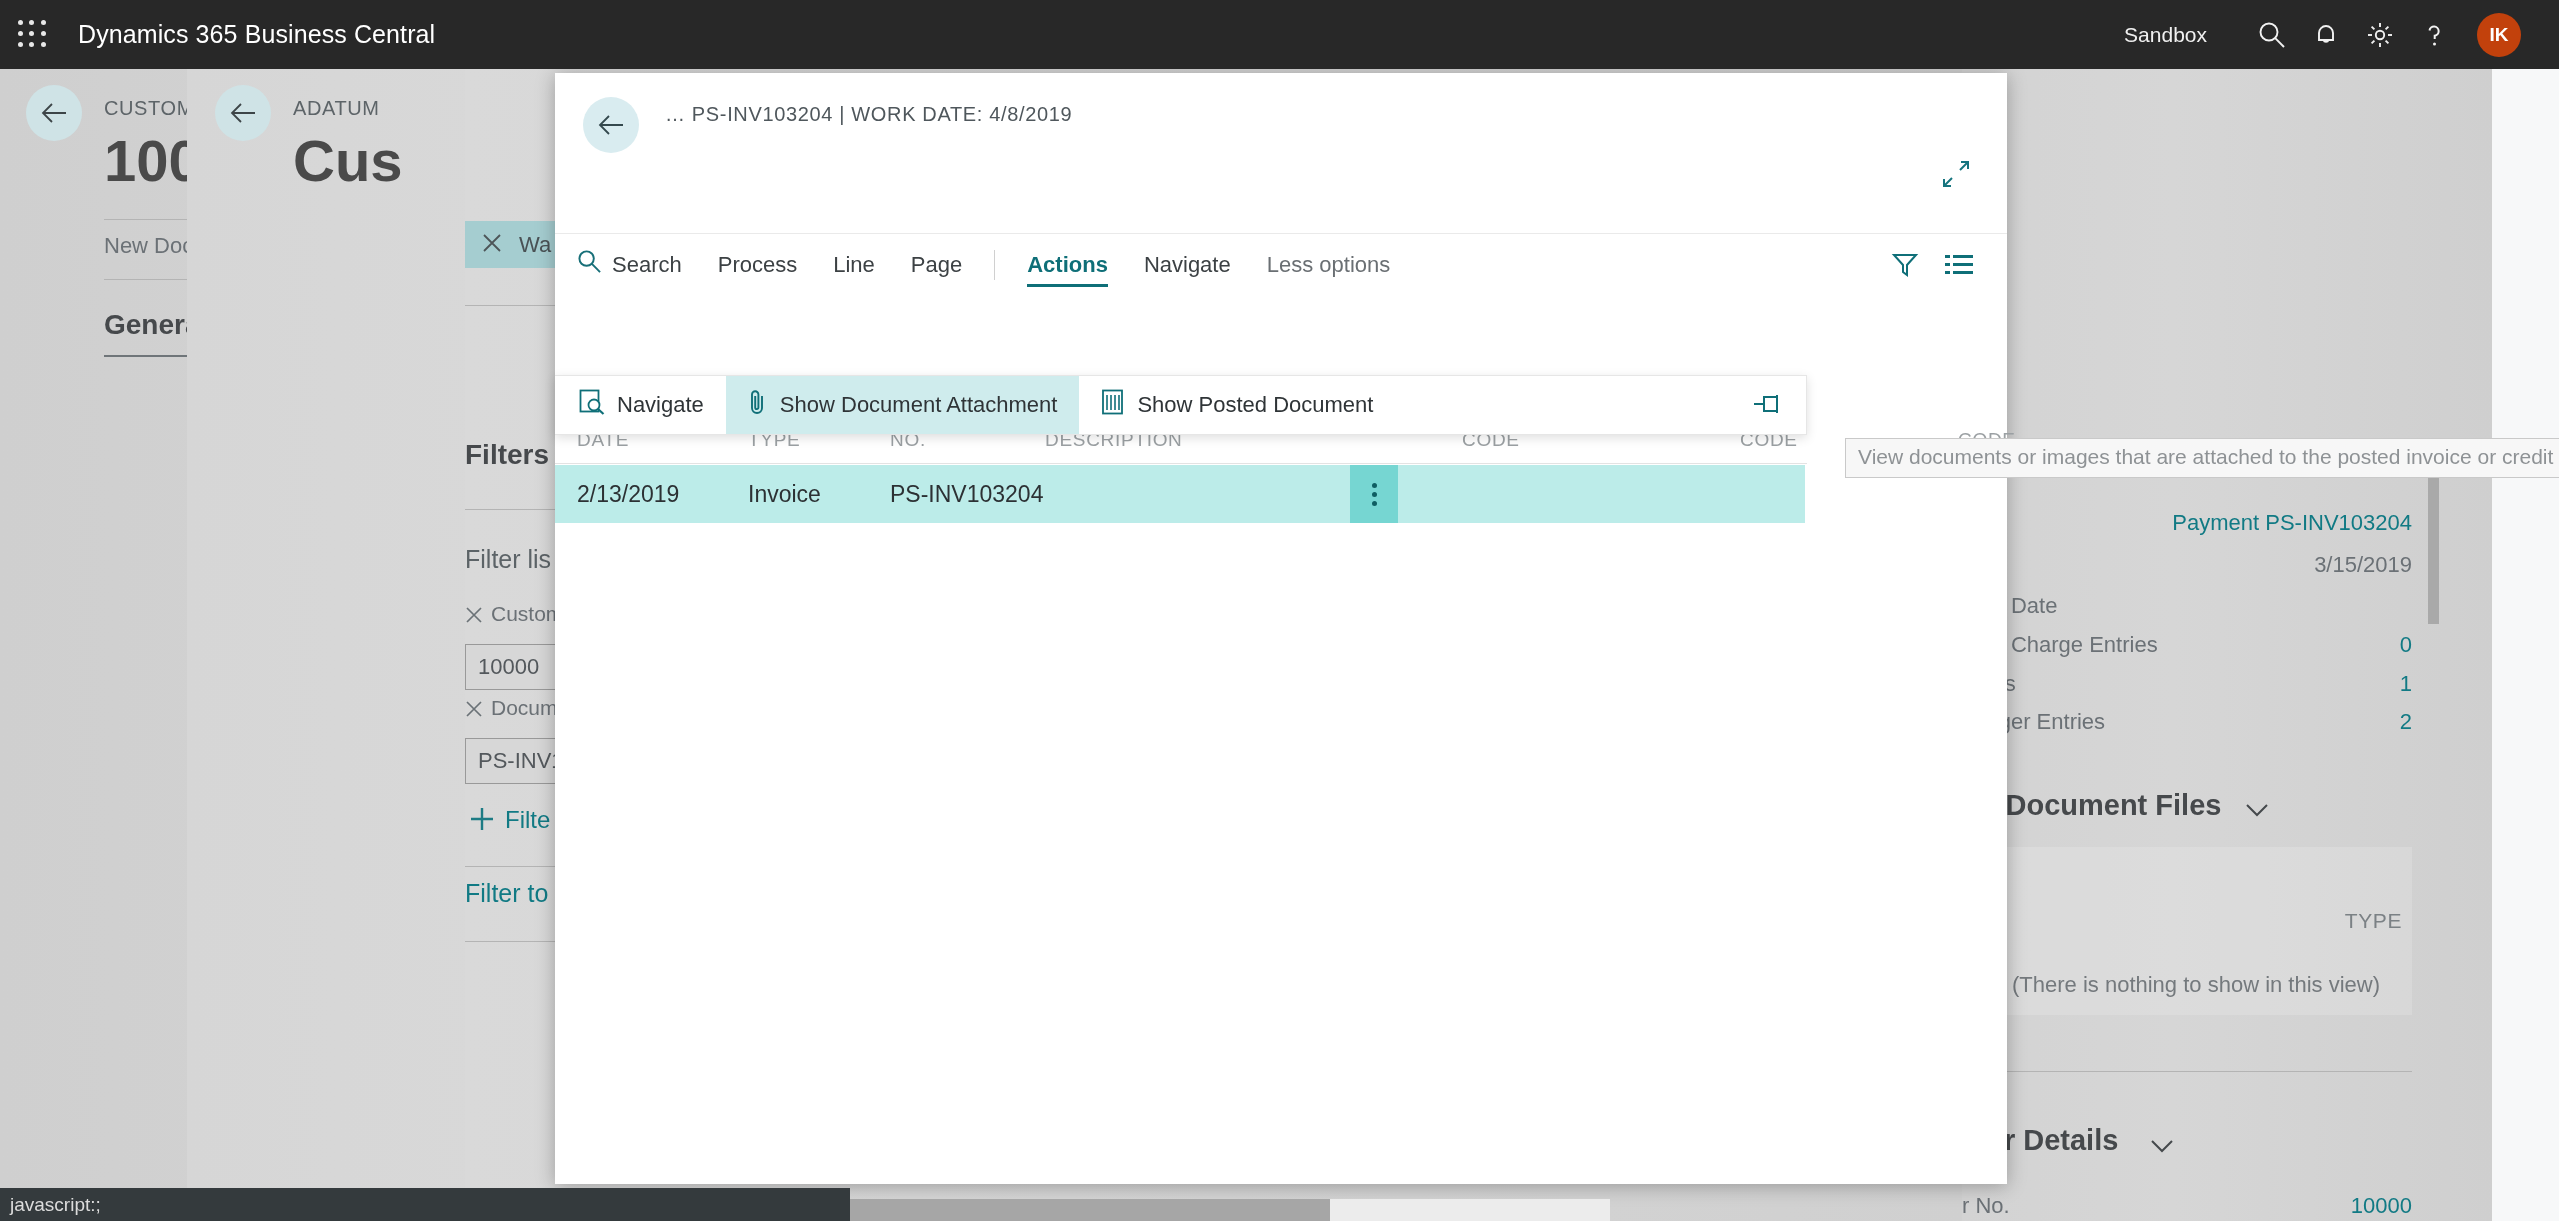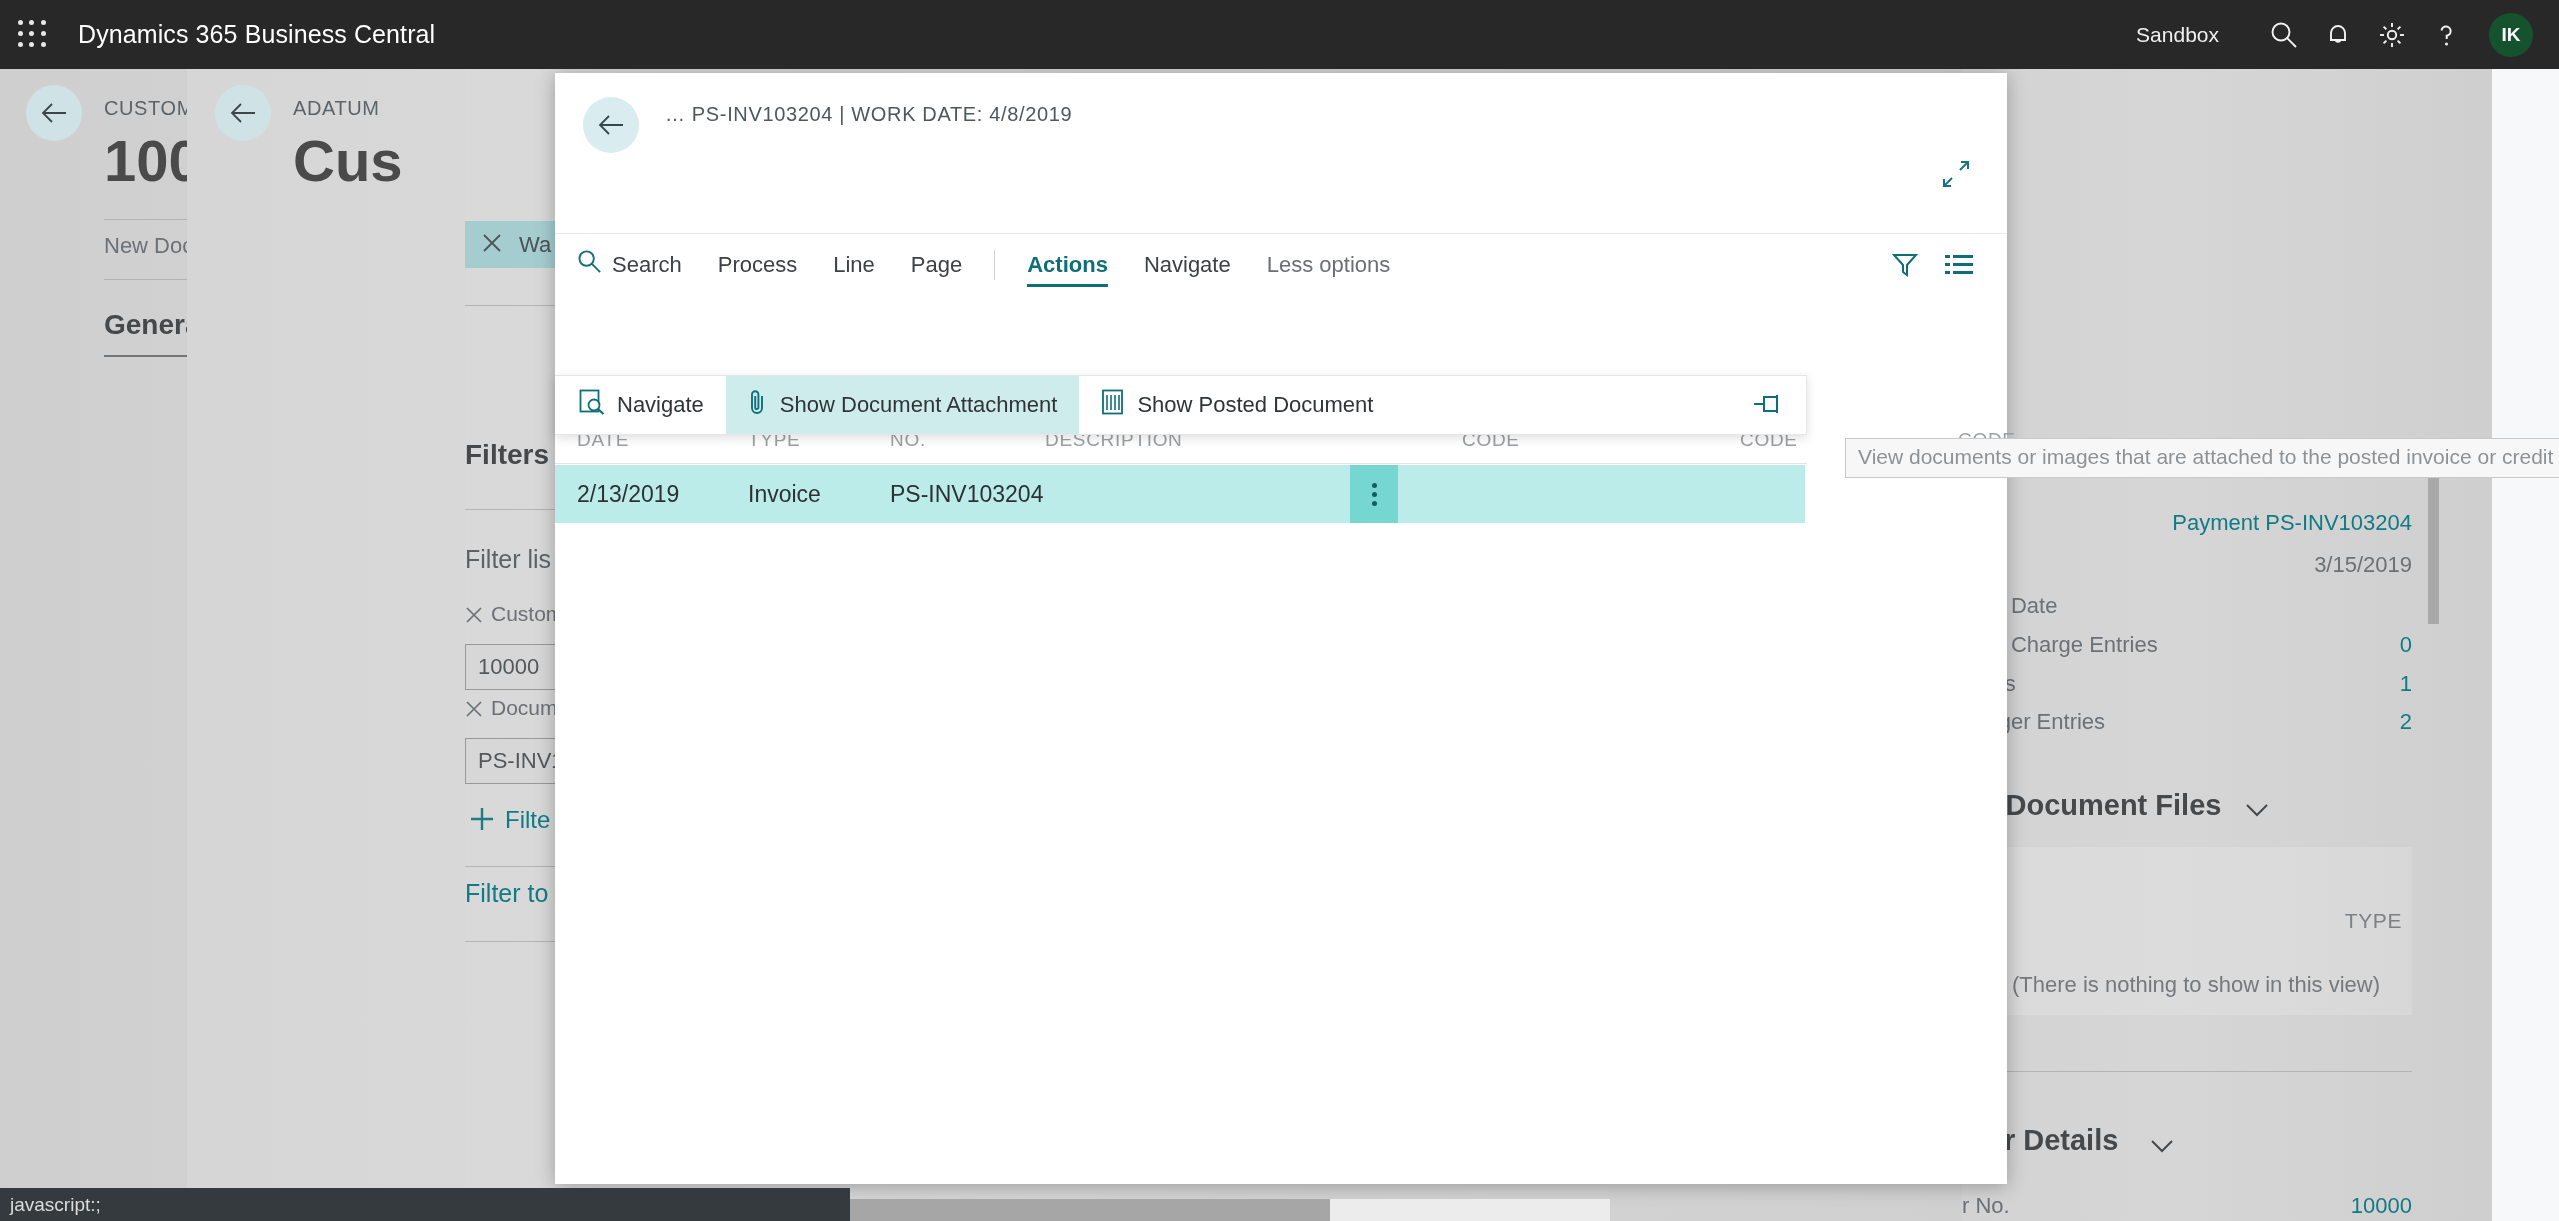--- a/index.html
+++ b/index.html
@@ -25,31 +25,31 @@
     display: grid; grid-template-columns: repeat(3,1fr); grid-template-rows: repeat(3,1fr);
     gap: 4px; cursor: pointer;
   }
   .waffle i { display:block; width:5px; height:5px; border-radius:50%; background:#e8e8e8; }
   .app-title {
     color: #ffffff; font-size: 25px; letter-spacing: .1px;
     font-weight: 400; white-space: nowrap;
   }
   .topbar-right {
     margin-left: auto; display: flex; align-items: center; gap: 0px;
-    padding-right: 26px;
+    padding-right: 38px;
   }
   .env-label { color:#f0f0f0; font-size:21px; margin-right: 38px; white-space:nowrap;}
   .tb-icon {
     width: 54px; height: 54px; display:flex; align-items:center; justify-content:center;
     cursor:pointer;
   }
   .tb-icon svg { display:block; }
   .avatar {
     width: 44px; height: 44px; border-radius: 50%;
-    background: #14532d; color:#fff; font-size:19px; font-weight:600;
+    background: #c2410c; color:#fff; font-size:19px; font-weight:600;
     display:flex; align-items:center; justify-content:center;
     margin-left: 16px; cursor:pointer;
   }
 
   
   .bg-layer { position:absolute; top:69px; }
 
   
   .layer1 {
     left: 0px; top: 69px; width: 490px; height: 1152px;

